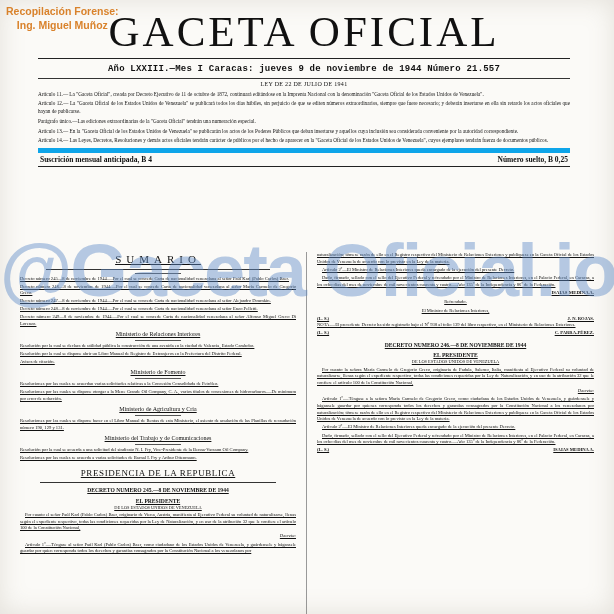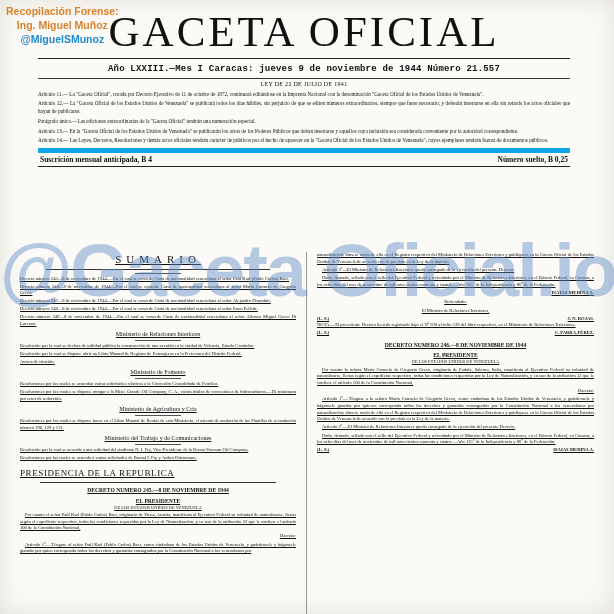--- a/index.html
+++ b/index.html
@@ -108,21 +108,21 @@
   }
   .sumario-rule{border-top:0.7px solid #333;margin:0 26px 3px 26px;}
   .sec-head{
     text-align:center;font-size:7px;margin:3px 0 1px 0;font-weight:400;
   }
   .sec-head.sm{font-size:6px;}
   .sec-rule{border-top:0.5px solid #555;width:46px;margin:0 auto 2px auto;}
   .itm{margin:0 0 1.2px 0;}
 
   .bigsec{
-    text-align:left;font-size:9px;letter-spacing:0.6px;margin:6px 0 2px 0;
+    text-align:center;font-size:9px;letter-spacing:0.6px;margin:6px 0 2px 0;
   }
   .bigsec-rule{border-top:0.7px solid #333;margin:0 20px 3px 20px;}
   .decree-head{text-align:center;font-size:5.6px;font-weight:700;margin:2px 0 0 0;}
   .decree-sub{text-align:center;font-size:4.4px;margin:0 0 1px 0;}
   .sig{text-align:right;font-size:4.8px;margin-top:2px;font-weight:700;}
   .p{margin:0 0 1.5px 0;}
   .indent{text-indent:5px;}
   .refr{text-align:center;font-size:4.6px;margin:2px 0 1px 0;}
   .two-sig{display:flex;justify-content:space-between;font-size:4.6px;font-weight:700;margin-top:1px;}
   .edgeshadow{
@@ -134,21 +134,20 @@
 </head>
 <body>
 
 <div class="page">
 
   <div class="wm">@Gaceta Oficial.io</div>
 
   <div class="credit">
     <div class="l1">Recopilación Forense:</div>
     <div class="l2">Ing. Miguel Muñoz</div>
-    <div class="l3">@MiguelSMunoz</div>
   </div>
 
   <div class="masthead">
     <div class="gaceta">GACETA OFICIAL</div>
     <div class="rule"></div>
     <div class="issueline">Año LXXIII.—Mes I     Caracas: jueves 9 de noviembre de 1944     Número 21.557</div>
     <div class="rule thin"></div>
     <div class="lawline">LEY DE 22 DE JULIO DE 1941</div>
     <div class="legalblock">
       <p>Artículo 11.— La "Gaceta Oficial", creada por Decreto Ejecutivo de 11 de octubre de 1872, continuará editándose en la Imprenta Nacional con la denominación "Gaceta Oficial de los Estados Unidos de Venezuela".</p>

